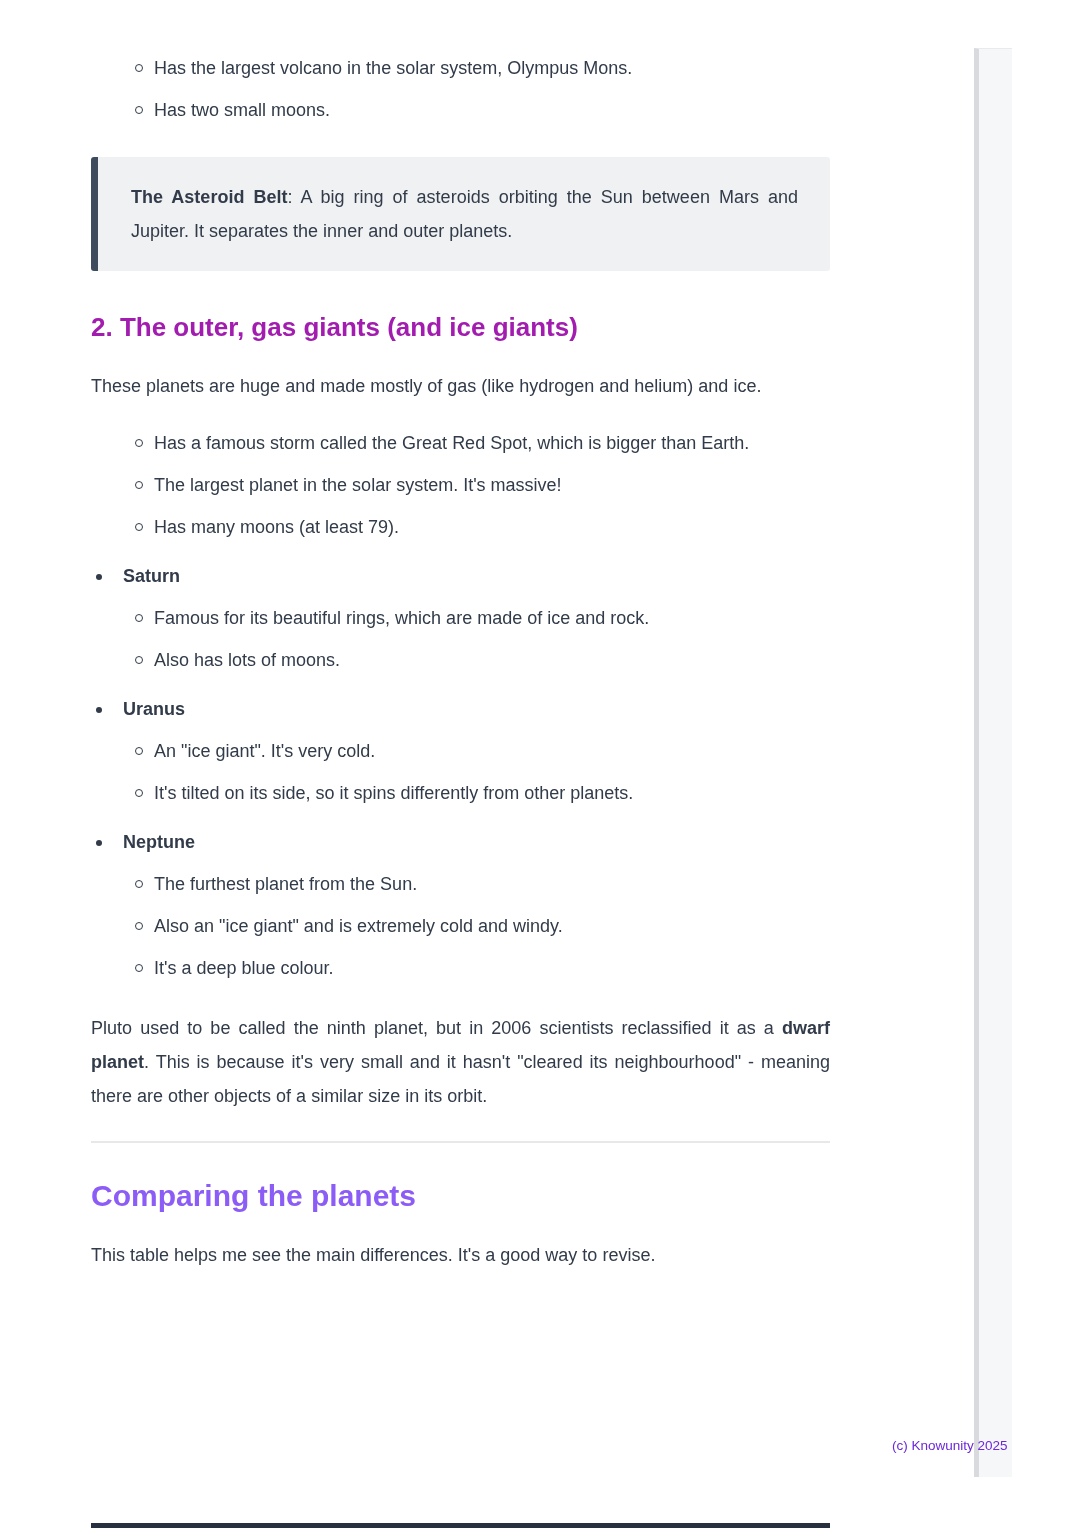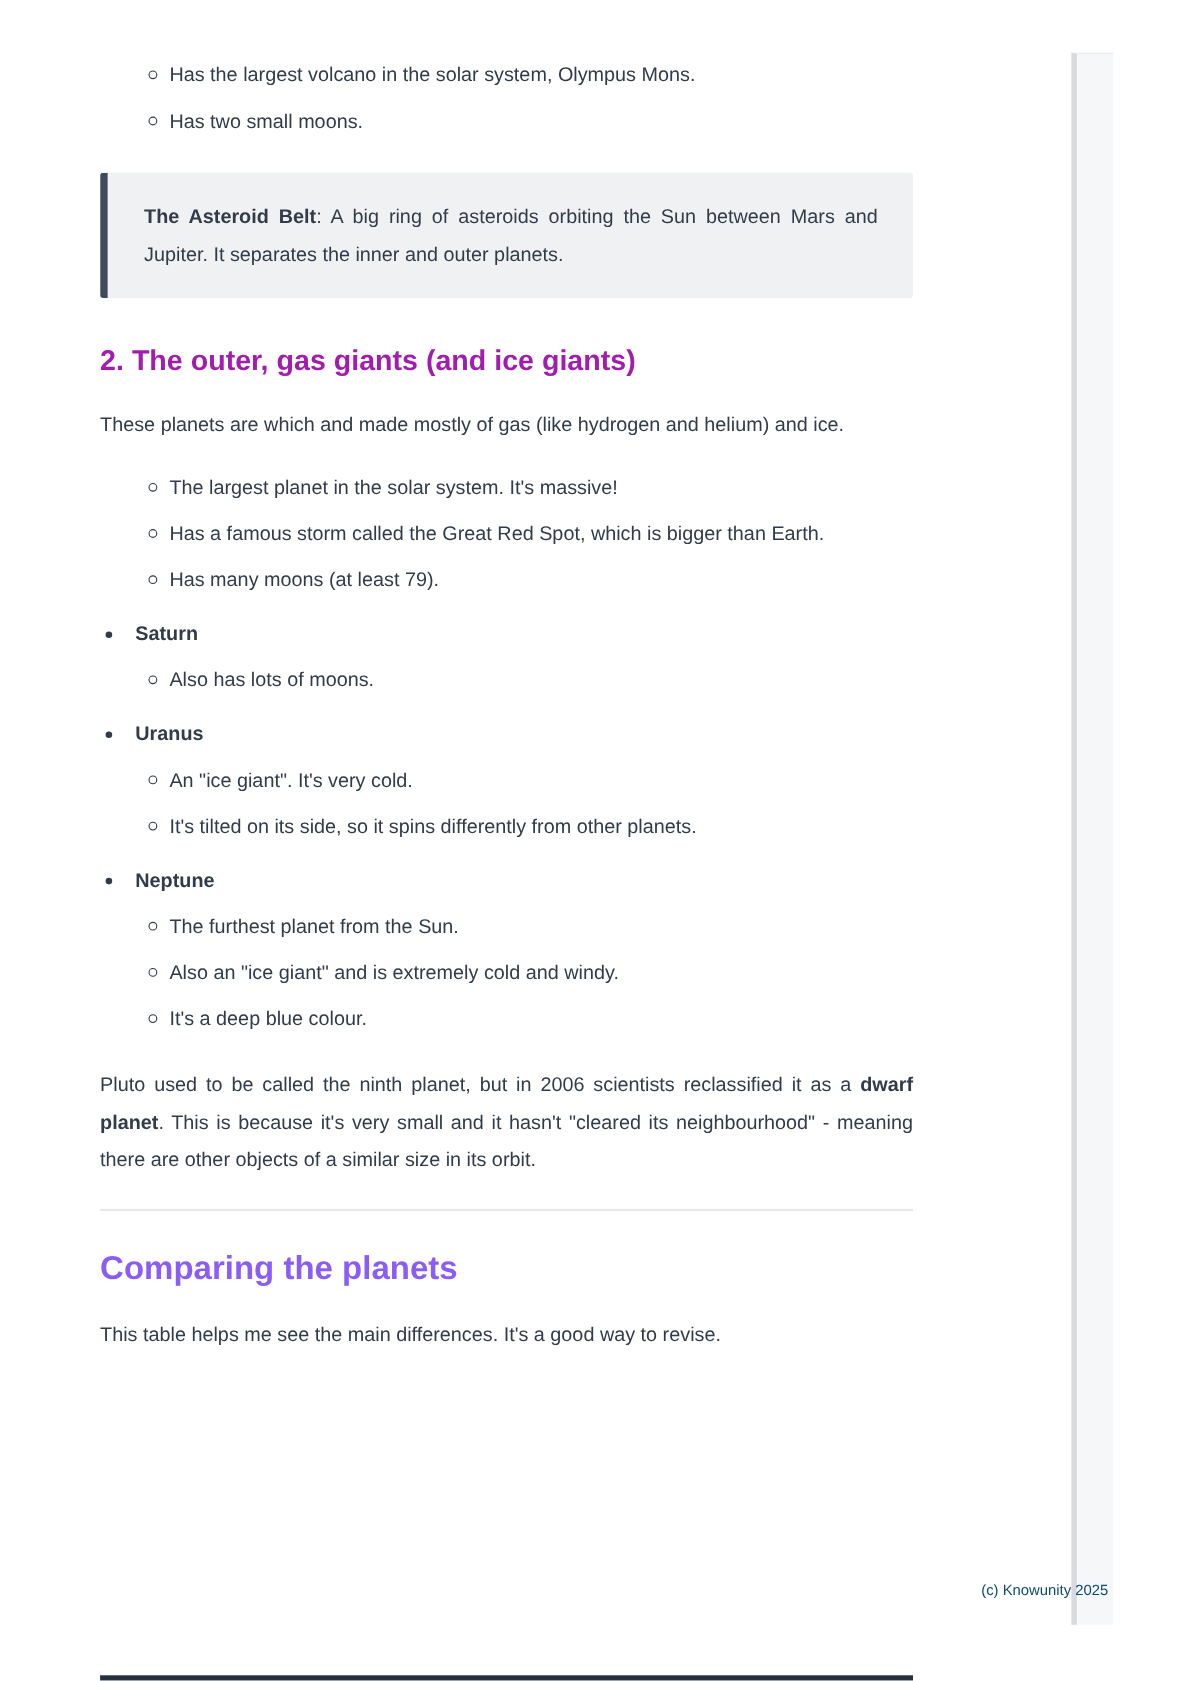--- a/index.html
+++ b/index.html
@@ -87,21 +87,21 @@
     height: 2px;
     background: #e7e8ea;
     border: none;
   }
   
   .watermark {
     position: absolute;
     left: 892px;
     top: 1438px;
     font-size: 13.5px;
-    color: #0c4a6e;
+    color: #6d28d9;
     z-index: 3;
     white-space: nowrap;
   }
   .edge-panel {
     position: absolute;
     left: 974px;
     top: 48px;
     width: 58px;
     height: 1429px;
     background: #f6f7f8;
@@ -136,47 +136,51 @@
           <span>Has two small moons.</span>
         </div>
       </div>
 
     <div class="callout">
       <span><b>The Asteroid Belt</b><span>: A big ring of asteroids orbiting the Sun between Mars and Jupiter. It separates the inner and outer planets.</span></span>
     </div>
 
     <div class="h3">2. The outer, gas giants (and ice giants)</div>
 
-    <div class="para">These planets are which and made mostly of gas (like hydrogen and helium) and ice.</div>
+    <div class="para">These planets are huge and made mostly of gas (like hydrogen and helium) and ice.</div>
 
     <div style="margin-top:24px;">
         <div class="planet-block" style="margin-top: 0px;">
           <div class="planet-points">
             <div class="li lvl2">
               <span class="marker m2"></span>
+              <span>Has a famous storm called the Great Red Spot, which is bigger than Earth.</span>
+            </div>
+            <div class="li lvl2">
+              <span class="marker m2"></span>
               <span>The largest planet in the solar system. It's massive!</span>
-            </div>
-            <div class="li lvl2">
-              <span class="marker m2"></span>
-              <span>Has a famous storm called the Great Red Spot, which is bigger than Earth.</span>
             </div>
             <div class="li lvl2">
               <span class="marker m2"></span>
               <span>Has many moons (at least 79).</span>
             </div>
           </div>
         </div>
         <div class="planet-block">
           <div class="li lvl1">
             <span class="marker m1"></span>
             <span class="planet-name">Saturn</span>
           </div>
           <div class="planet-points">
             <div class="li lvl2">
               <span class="marker m2"></span>
+              <span>Famous for its beautiful rings, which are made of ice and rock.</span>
+            </div>
+            <div class="li lvl2">
+              <span class="marker m2"></span>
               <span>Also has lots of moons.</span>
             </div>
           </div>
         </div>
         <div class="planet-block">
           <div class="li lvl1">
             <span class="marker m1"></span>
             <span class="planet-name">Uranus</span>
           </div>
           <div class="planet-points">

